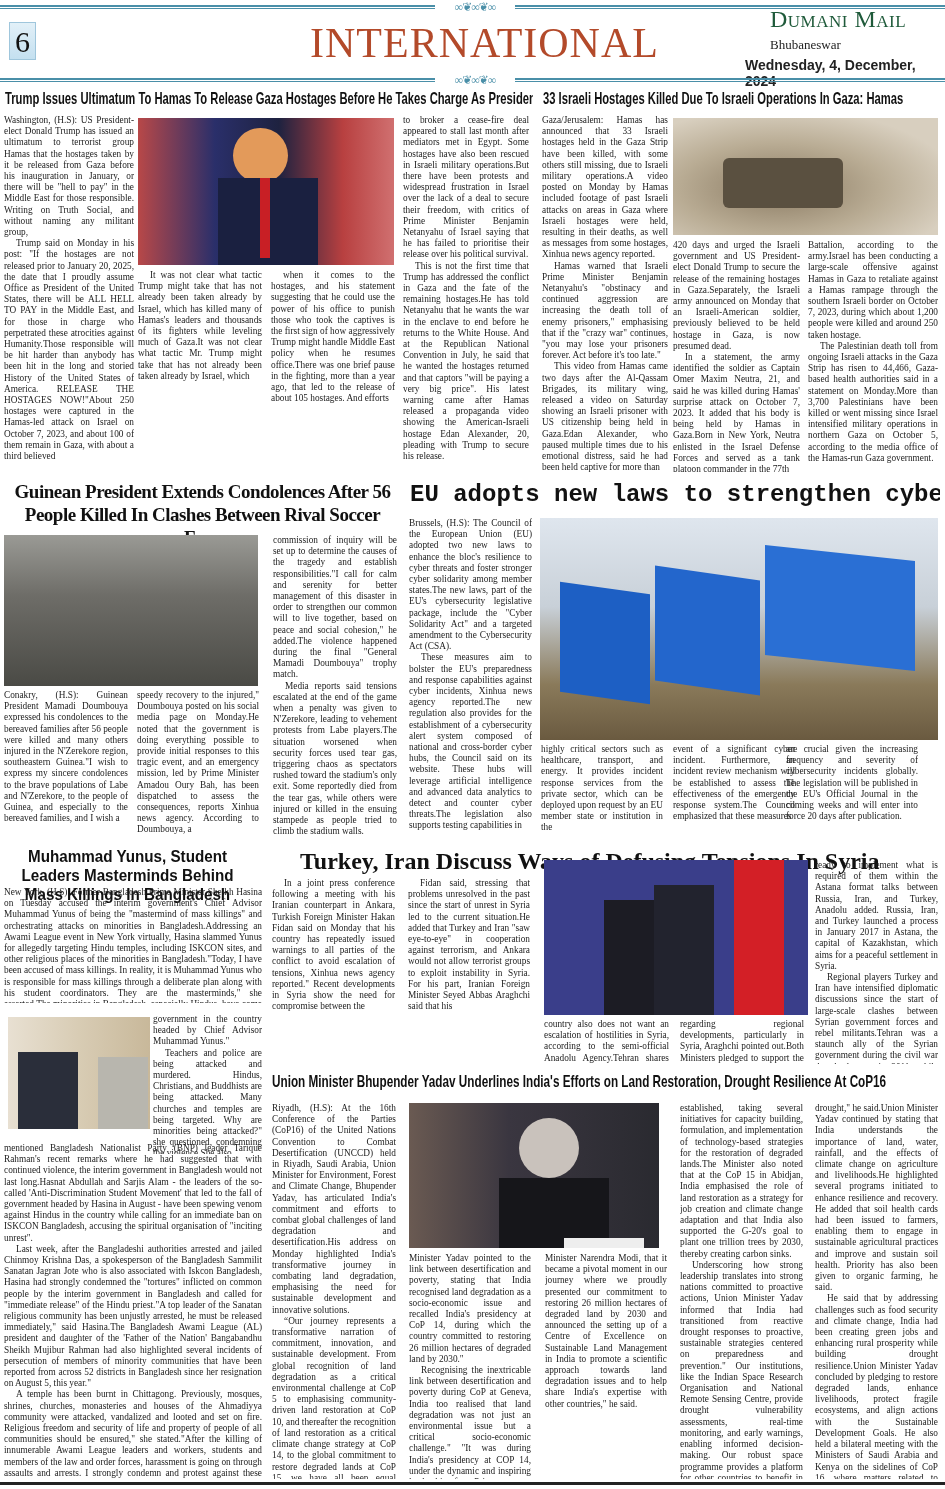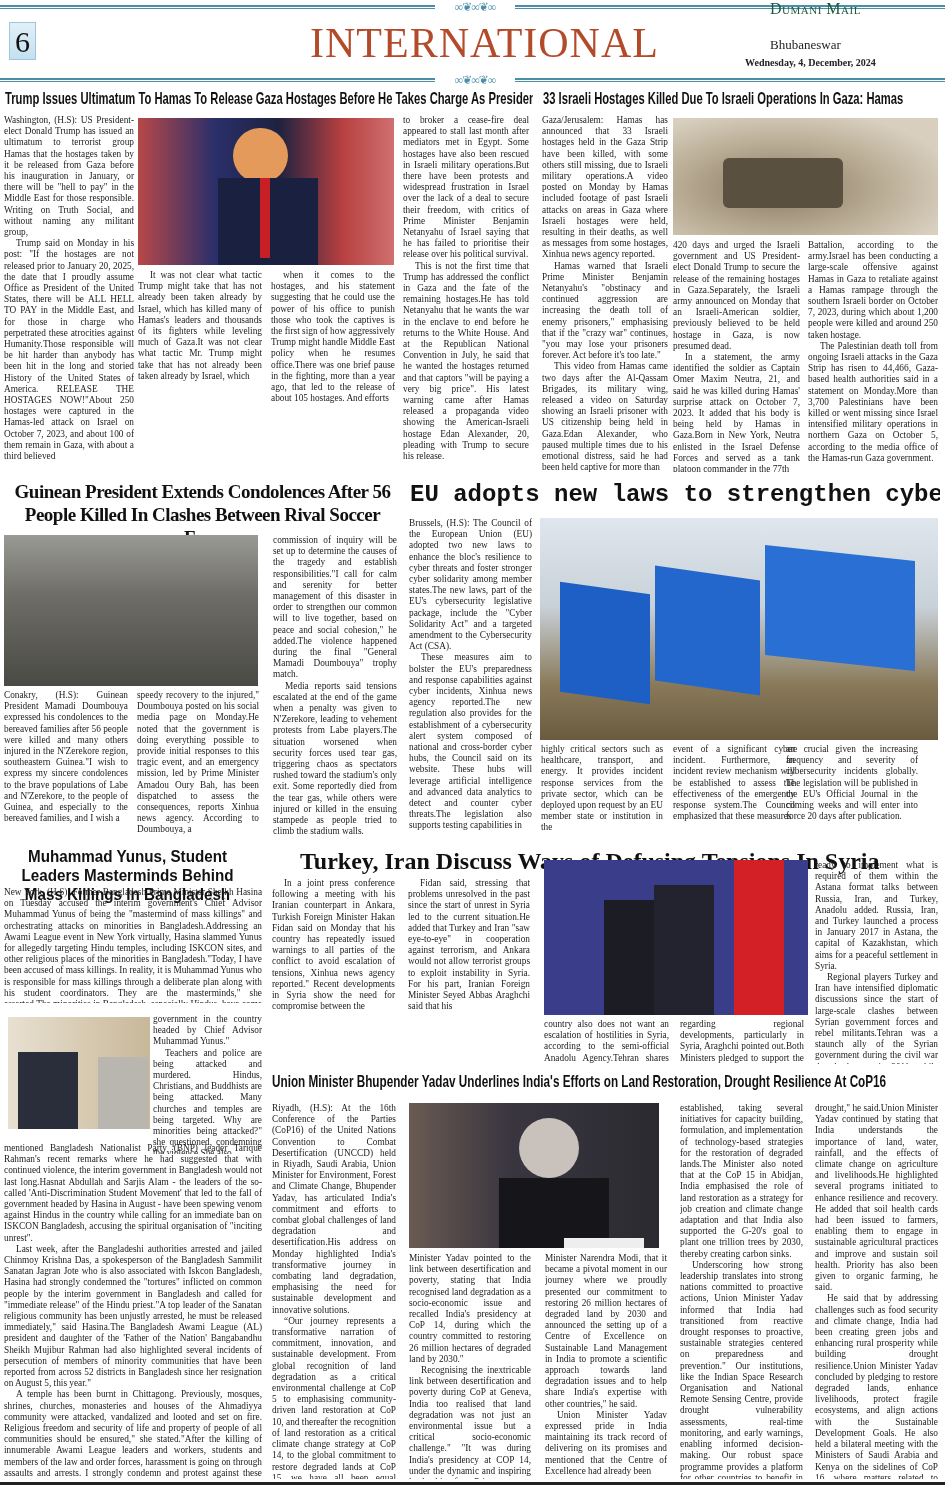--- a/index.html
+++ b/index.html
@@ -1,23 +1,23 @@
 <!DOCTYPE html>
 <html><head>
 <meta charset="utf-8">
 <style>
 *{box-sizing:border-box;margin:0;padding:0}
 body{width:945px;height:1489px;background:#fff;font-family:"Liberation Serif","DejaVu Serif",serif;color:#1a1a1a;position:relative;overflow:hidden}
 .rule{position:absolute;left:0;width:945px;height:4px;border-top:2px solid #4a8fa8;border-bottom:1px solid #4a8fa8}
 .orn{position:absolute;left:435px;width:80px;height:14px;color:#4a8fa8;font-size:12px;text-align:center;background:#fff;line-height:14px;letter-spacing:-1px}
 .pagebox{position:absolute;left:9px;top:22px;width:27px;height:38px;background:linear-gradient(#e2f0f8,#c4e0f0);border:1px solid #9fc6dc;font-size:30px;text-align:center;line-height:38px;color:#111}
 .section{position:absolute;left:310px;top:18px;width:330px;text-align:center;font-size:42px;color:#b34a2a;letter-spacing:1px;line-height:50px}
-.brand{position:absolute;left:770px;top:0;font-size:16px;color:#1f5a3a;font-variant:small-caps;letter-spacing:.5px}
+.brand{position:absolute;left:770px;top:6px;font-size:24px;color:#1f5a3a;font-variant:small-caps;letter-spacing:.5px}
 .city{position:absolute;left:770px;top:37px;font-size:13px;color:#222}
-.date{position:absolute;left:745px;top:57px;font-size:10px;font-weight:bold;color:#222;font-family:Liberation Serif, serif}
+.date{position:absolute;left:745px;top:57px;font-size:14px;font-weight:bold;color:#222;font-family:Liberation Sans, sans-serif}
 .hl{position:absolute;font-weight:bold;color:#111;white-space:nowrap;overflow:hidden;line-height:1.1;font-family:"Liberation Sans Narrow","Liberation Sans",sans-serif;transform-origin:left top}
 .hl-c{text-align:center;white-space:normal}
 .col{position:absolute;font-size:9.3px;line-height:11.2px;text-align:justify;overflow:hidden;color:#1c1c1c}
 .col p{text-indent:12px}
 .col p.first{text-indent:0}
 .dl{font-weight:normal}
 .img{position:absolute;overflow:hidden}
 .sep{position:absolute;background:#222}
 </style>
 </head>
@@ -155,21 +155,20 @@
   <div style="position:absolute;left:110px;top:15px;width:60px;height:60px;border-radius:50%;background:#c9c2bc"></div>
   <div style="position:absolute;left:90px;top:75px;width:110px;height:70px;background:#16161a"></div>
   <div style="position:absolute;left:155px;top:135px;width:80px;height:10px;background:#eee"></div>
 </div>
 <div class="col" style="left:409px;top:1253px;width:122px;height:226px">
   <p class="first">Minister Yadav pointed to the link between desertification and poverty, stating that India recognised land degradation as a socio-economic issue and recalled India's presidency at CoP 14, during which the country committed to restoring 26 million hectares of degraded land by 2030."</p>
   <p>Recognising the inextricable link between desertification and poverty during CoP at Geneva, India too realised that land degradation was not just an environmental issue but a critical socio-economic challenge." "It was during India's presidency at COP 14, under the dynamic and inspiring leadership of our Prime</p>
 </div>
 <div class="col" style="left:545px;top:1253px;width:122px;height:226px">
   <p class="first">Minister Narendra Modi, that it became a pivotal moment in our journey where we proudly presented our commitment to restoring 26 million hectares of degraded land by 2030 and announced the setting up of a Centre of Excellence on Sustainable Land Management in India to promote a scientific approach towards land degradation issues and to help share India's expertise with other countries," he said.</p>
-  <p>Union Minister Yadav expressed pride in India maintaining its track record of delivering on its promises and mentioned that the Centre of Excellence had already been</p>
 </div>
 <div class="col" style="left:680px;top:1103px;width:123px;height:376px">
   <p class="first">established, taking several initiatives for capacity building, formulation, and implementation of technology-based strategies for the restoration of degraded lands.The Minister also noted that at the CoP 15 in Abidjan, India emphasised the role of land restoration as a strategy for job creation and climate change adaptation and that India also supported the G-20's goal to plant one trillion trees by 2030, thereby creating carbon sinks.</p>
   <p>Underscoring how strong leadership translates into strong nations committed to proactive actions, Union Minister Yadav informed that India had transitioned from reactive drought responses to proactive, sustainable strategies centered on preparedness and prevention." Our institutions, like the Indian Space Research Organisation and National Remote Sensing Centre, provide drought vulnerability assessments, real-time monitoring, and early warnings, enabling informed decision-making. Our robust space programme provides a platform for other countries to benefit in their own efforts to counter</p>
 </div>
 <div class="col" style="left:815px;top:1103px;width:123px;height:376px">
   <p class="first">drought," he said.Union Minister Yadav continued by stating that India understands the importance of land, water, rainfall, and the effects of climate change on agriculture and livelihoods.He highlighted several programs initiated to enhance resilience and recovery. He added that soil health cards had been issued to farmers, enabling them to engage in sustainable agricultural practices and improve and sustain soil health. Priority has also been given to organic farming, he said.</p>
   <p>He said that by addressing challenges such as food security and climate change, India had been creating green jobs and enhancing rural prosperity while building drought resilience.Union Minister Yadav concluded by pledging to restore degraded lands, enhance livelihoods, protect fragile ecosystems, and align actions with the Sustainable Development Goals. He also held a bilateral meeting with the Ministers of Saudi Arabia and Kenya on the sidelines of CoP 16, where matters related to sustainable development and other mutual interests were discussed.</p>
 </div>
 

